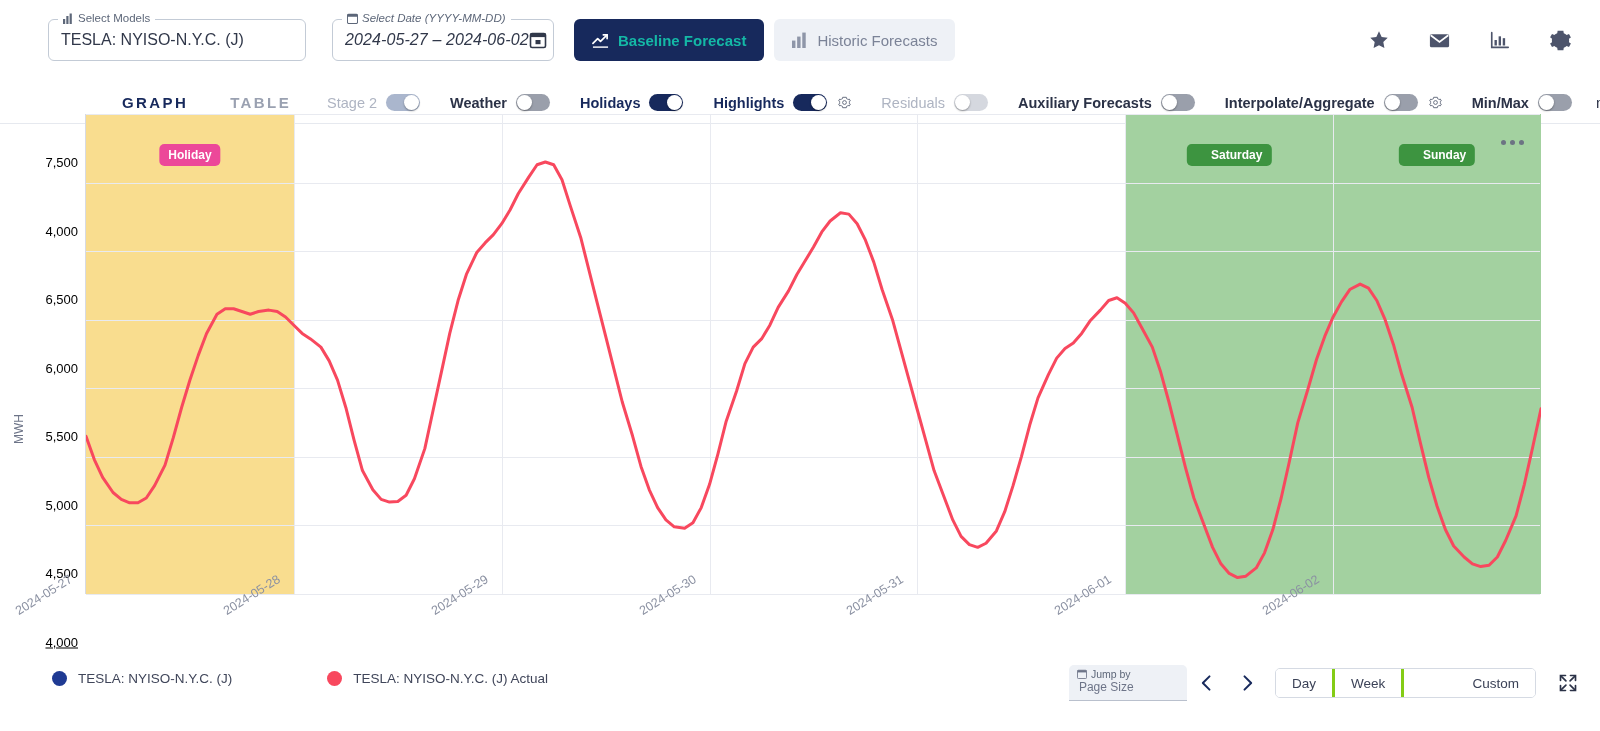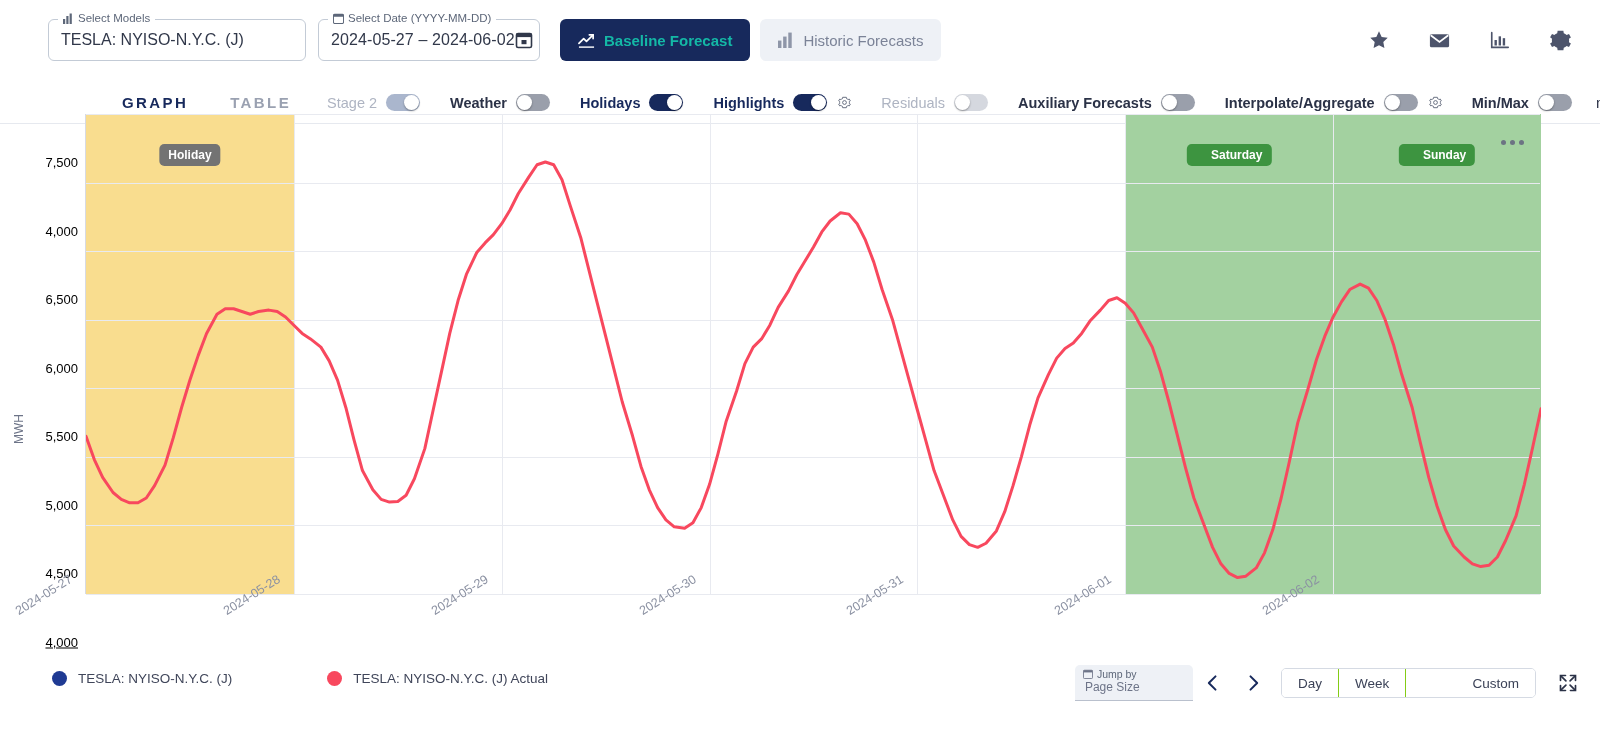--- a/index.html
+++ b/index.html
@@ -22,21 +22,21 @@
     height:42px; display:flex; align-items:center; padding:0 12px;
     background:#fff;
   }
   .field-legend {
     position:absolute; top:-8px; left:9px; background:#fff; padding:0 5px;
     font-size:11.5px; color:#5d6779; display:flex; align-items:center; gap:4px;
     white-space:nowrap;
   }
   .field-value { font-size:16px; color:#31384a; white-space:nowrap; }
   #models-field { width:258px; margin-left:20px; }
-  #date-field { width:222px; margin-left:12px; }
+  #date-field { width:222px; margin-left:26px;font-style:italic; }
   #date-field .field-value { letter-spacing:.1px; }
   .cal-btn { margin-left:auto; display:flex; align-items:center; color:#31384a; }
 
   .seg-btn {
     height:42px; display:flex; align-items:center; gap:9px;
     padding:0 18px; border-radius:6px; font-size:15px; font-weight:bold;
     cursor:pointer; white-space:nowrap;
   }
   #baseline-forecast-tab { background:#17295c; color:#14b8a6; margin-left:20px; }
   #historic-forecasts-tab { background:#eef1f6; color:#7b8397; font-weight:normal; margin-left:10px; }
@@ -97,21 +97,21 @@
   .gridline { position:absolute; left:0; width:100%; height:1px; background:#e8eaf0; }
   .vgrid { position:absolute; top:0; bottom:0; width:1px; background:#e8eaf0; }
   .band { position:absolute; top:0; bottom:0; }
   .band.holiday { background:#f9dd8f; }
   .band.weekend { background:#a3d1a0; }
   .badge {
     position:absolute; top:30px; transform:translateX(-50%);
     font-size:12px; font-weight:bold; color:#fff; padding:4px 9px; border-radius:5px;
     white-space:nowrap;
   }
-  .badge.holiday { background:#737373; }
+  .badge.holiday { background:#ec4899; }
   .badge.weekend { background:#3d9440;padding-left:24px; }
   .dots { position:absolute; right:16px; top:26px; display:flex; gap:4px; cursor:pointer; }
   .dots i { width:5px; height:5px; border-radius:50%; background:#6c7383; display:block; }
   .xtick {
     position:absolute; font-size:12.5px; color:#8b91a2; white-space:nowrap;
     transform-origin:left top; transform:rotate(-32deg);
   }
 
   
   .footer { position:absolute; left:0; top:655px; width:1600px; height:76px; }
@@ -126,21 +126,21 @@
     background:#eef1f6; border-bottom:1px solid #b9c0cd; display:flex; align-items:flex-end;
     padding:0 10px 6px 10px;
   }
   #page-size-field .field-legend { background:transparent; top:3px; left:8px; font-size:10.5px; padding:0; }
   #page-size-value { font-size:12px; color:#6d7488; }
   .arrowbtn { width:40px; height:40px; display:flex; align-items:center; justify-content:center;
               color:#17295c; cursor:pointer; }
   .rangegrp { display:flex; border:1px solid #d5dae3; border-radius:5px; overflow:hidden; margin-left:8px; height:30px; }
   .rangebtn {
     padding:0 16px; font-size:13.5px; color:#3b4257; display:flex; align-items:center;
-    border-right:1px solid #84cc16; cursor:pointer; background:#fff; white-space:nowrap;
+    border-right:3px solid #84cc16; cursor:pointer; background:#fff; white-space:nowrap;
   }
   .rangebtn:last-child { border-right:none; }
   .rangebtn.active { background:#17295c; color:#e5e5e5; font-weight:bold;margin-top:35px; }
   #fullscreen-button { margin-left:22px; color:#2b3247; cursor:pointer; display:flex; }
 </style>
 </head>
 <body>
 
 <div class="app">
 

